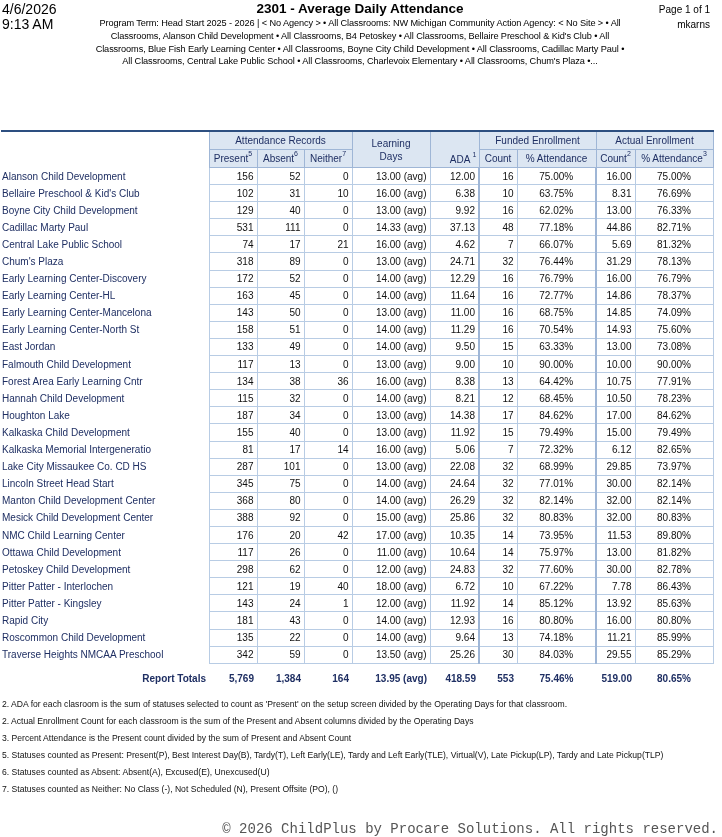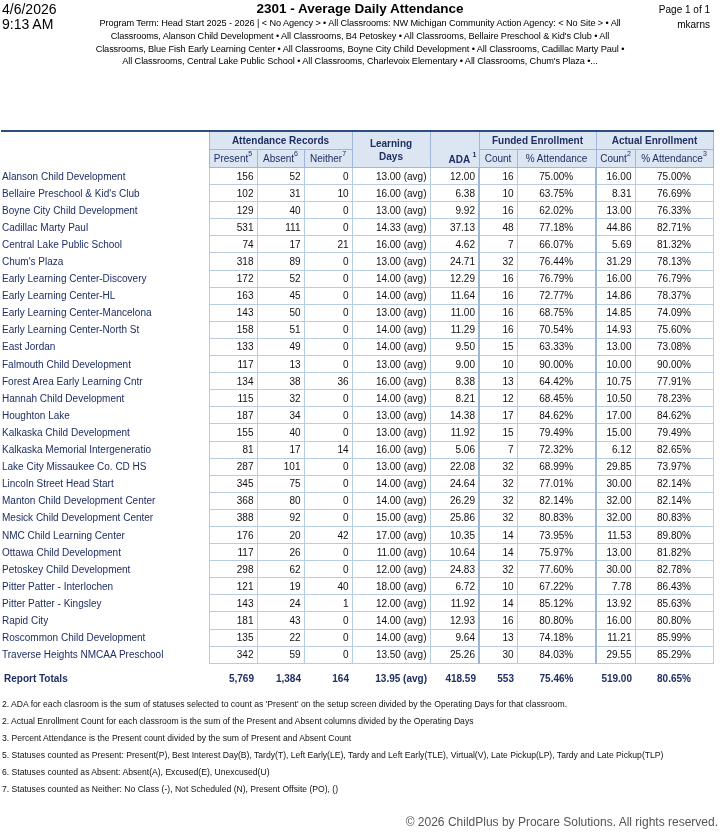--- a/index.html
+++ b/index.html
@@ -10,34 +10,34 @@
   .hdr-center { position:absolute; left:90px; width:540px; top:0px; text-align:center; }
   .title { font-size:13.5px; font-weight:bold; line-height:17px; }
   .subtitle { font-size:9.2px; line-height:12.8px; color:#000; letter-spacing:-0.1px; }
 
   table.rep { position:absolute; left:1px; top:130px; border-collapse:collapse;
               font-size:10px; table-layout:fixed; }
   table.rep td { height:16.1px; padding:0 3px; white-space:nowrap; }
   .name { width:203px; color:#1f2f63; padding-left:1px !important; overflow:hidden; }
   th { font-weight:normal; font-size:10px; color:#1f2f63; background:#dce6f2;
        border:1px solid #9fb6d6; padding:0 2px; }
-  tr.hrow1 th { height:17px; border-top:2px solid #2d4f80;font-weight:bold; }
+  tr.hrow1 th { height:17px; border-top:2px solid #2d4f80; }
   tr.hrow2 th { height:17px; }
   th.empty { background:transparent; border:none; }
   td.num { border:1px solid #b8cce4; text-align:right; color:#111; }
   td.ctr { border:1px solid #b8cce4; text-align:center; color:#111; }
   td.gap { border-left:2px solid #9fb6d6; }
   sup { font-size:7px; vertical-align:6px; line-height:0; }
   tr.totals td { font-weight:bold; color:#1f2f63; height:22px; padding-top:4px; }
   tr.totals td.num, tr.totals td.ctr { border:none; }
-  .label-tot { text-align:left; }
+  .label-tot { text-align:right; }
 
   .notes { position:absolute; left:2px; top:699px; width:718px; font-size:8.6px; line-height:11px; color:#111; }
   .notes div { margin-bottom:6px; }
-  .copy { position:absolute; right:4px; bottom:8px; font-size:12px; color:#555; }
+  .copy { position:absolute; right:4px; bottom:0; font-size:14px; color:#555;font-family:Liberation Mono, monospace; }
 </style>
 </head>
 <body>
 
 <div class="hdr-left">
   <div>4/6/2026</div>
   <div>9:13 AM</div>
 </div>
 
 <div class="hdr-center">

